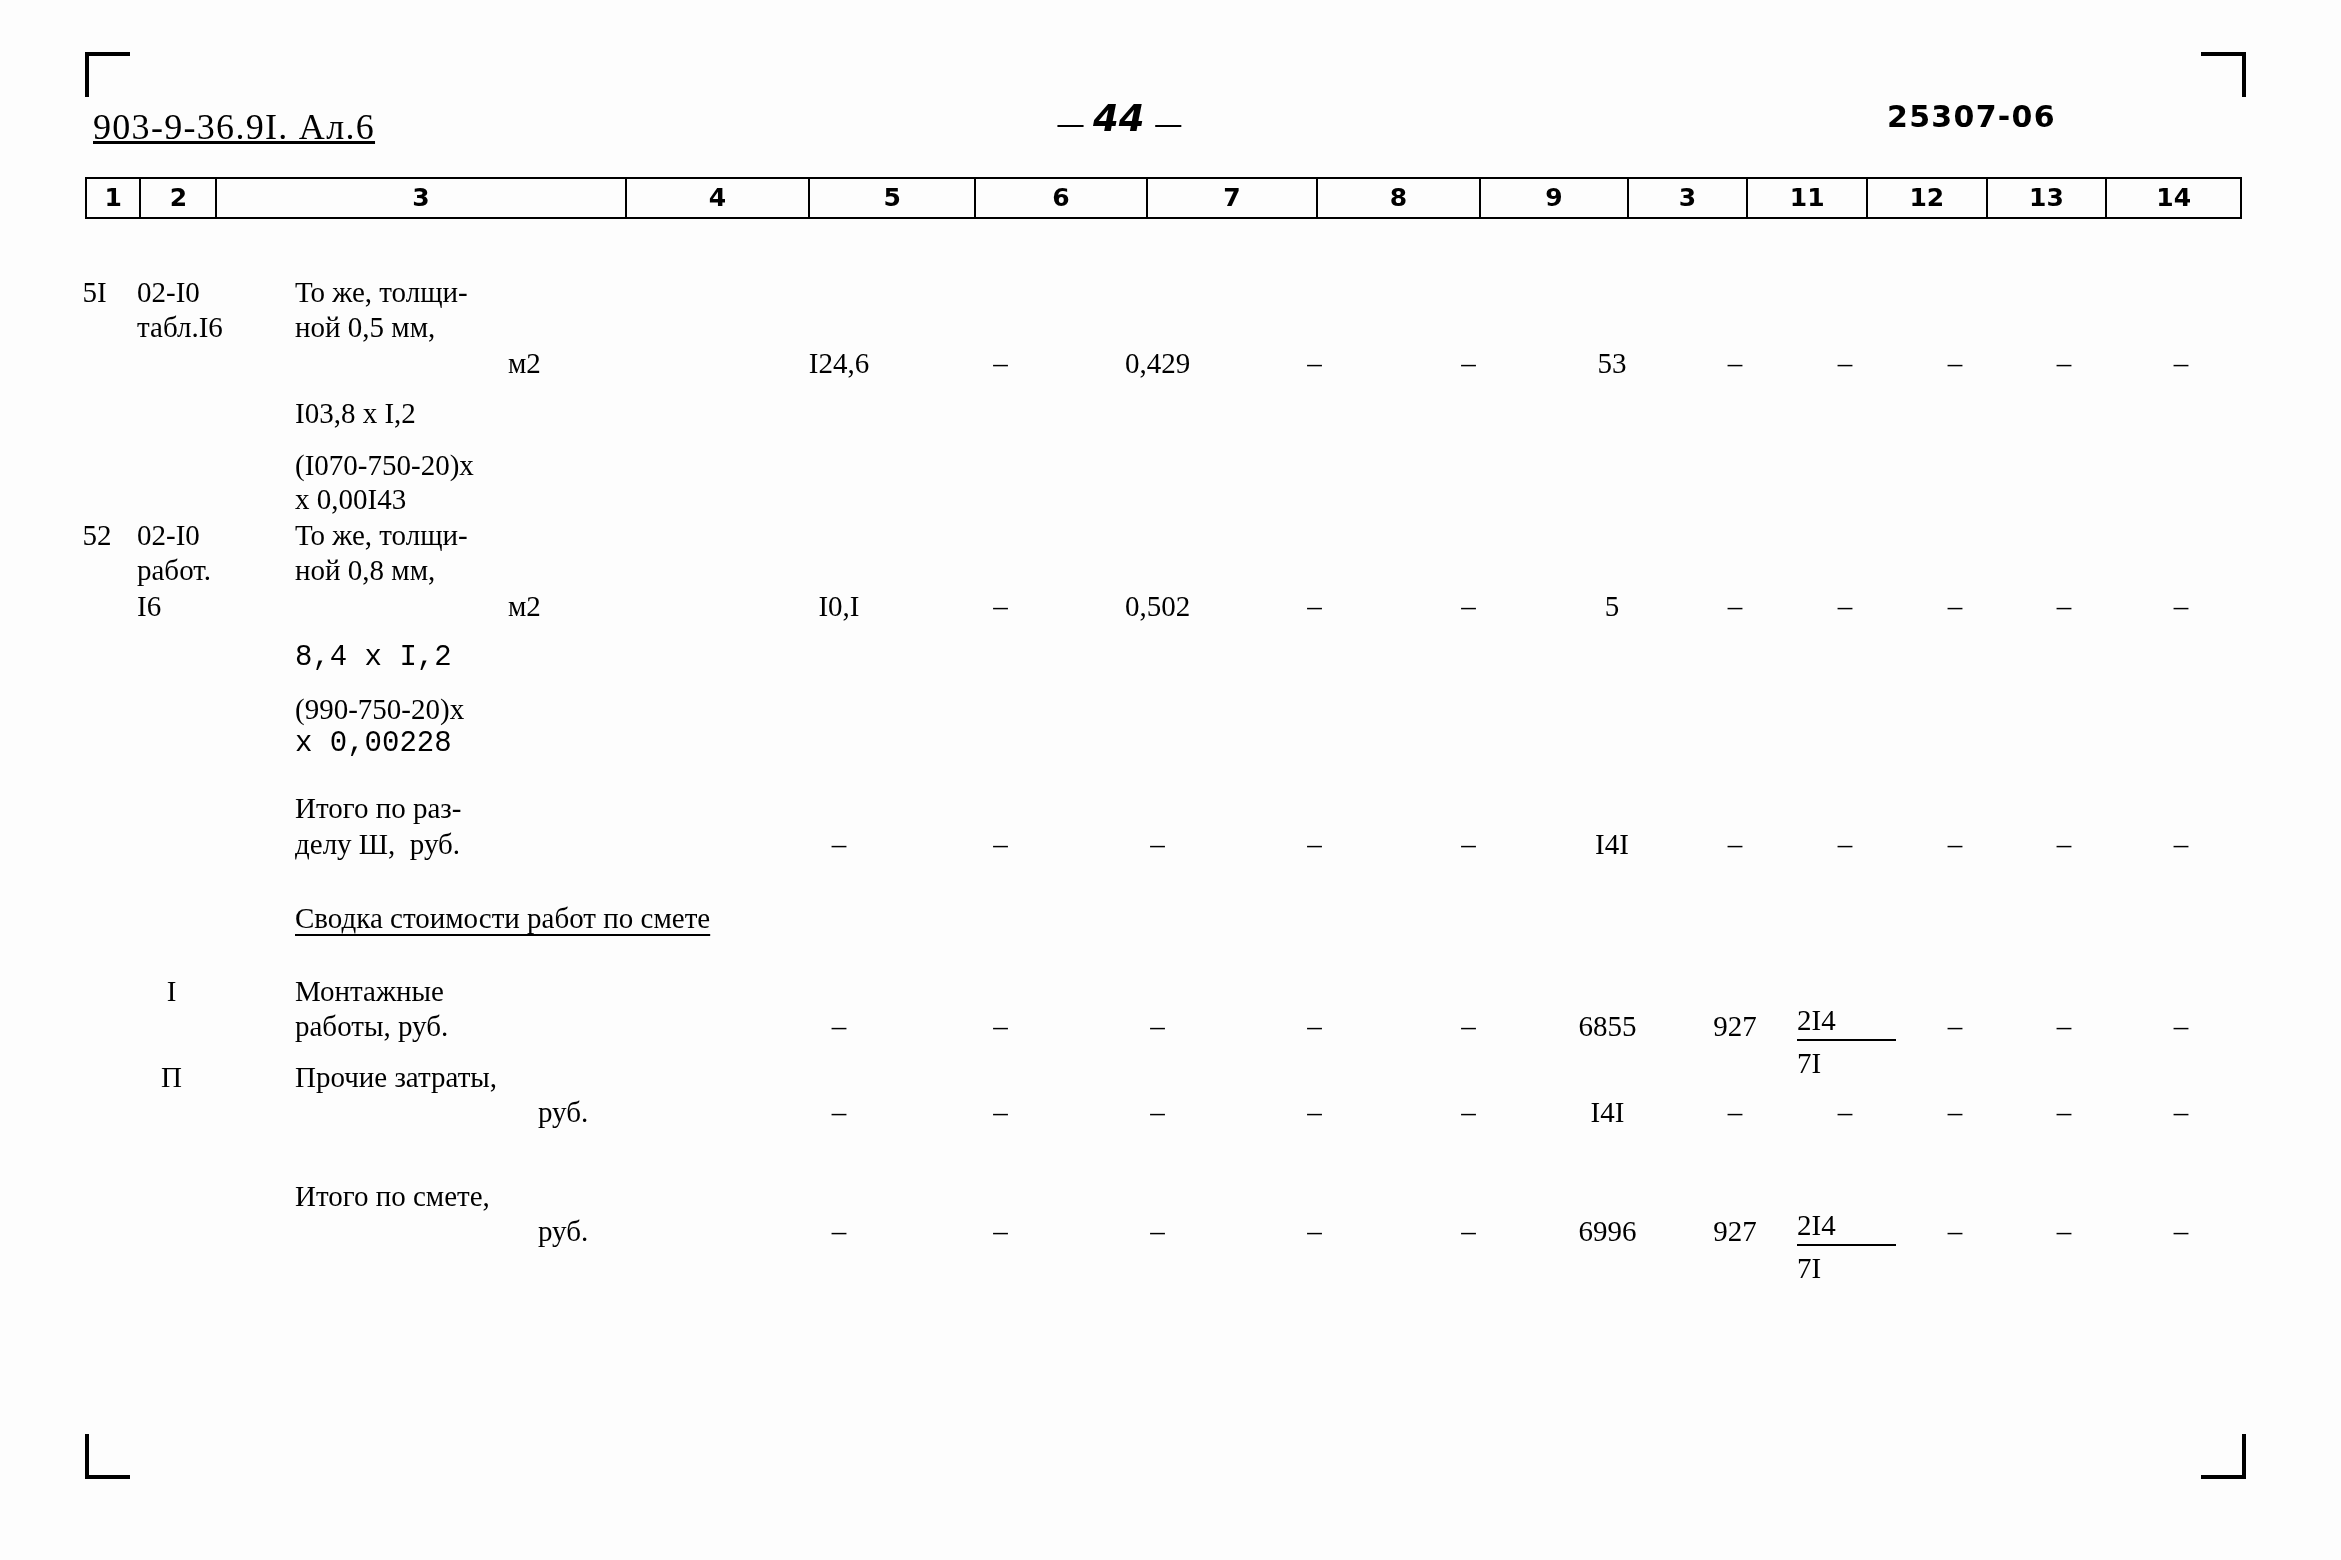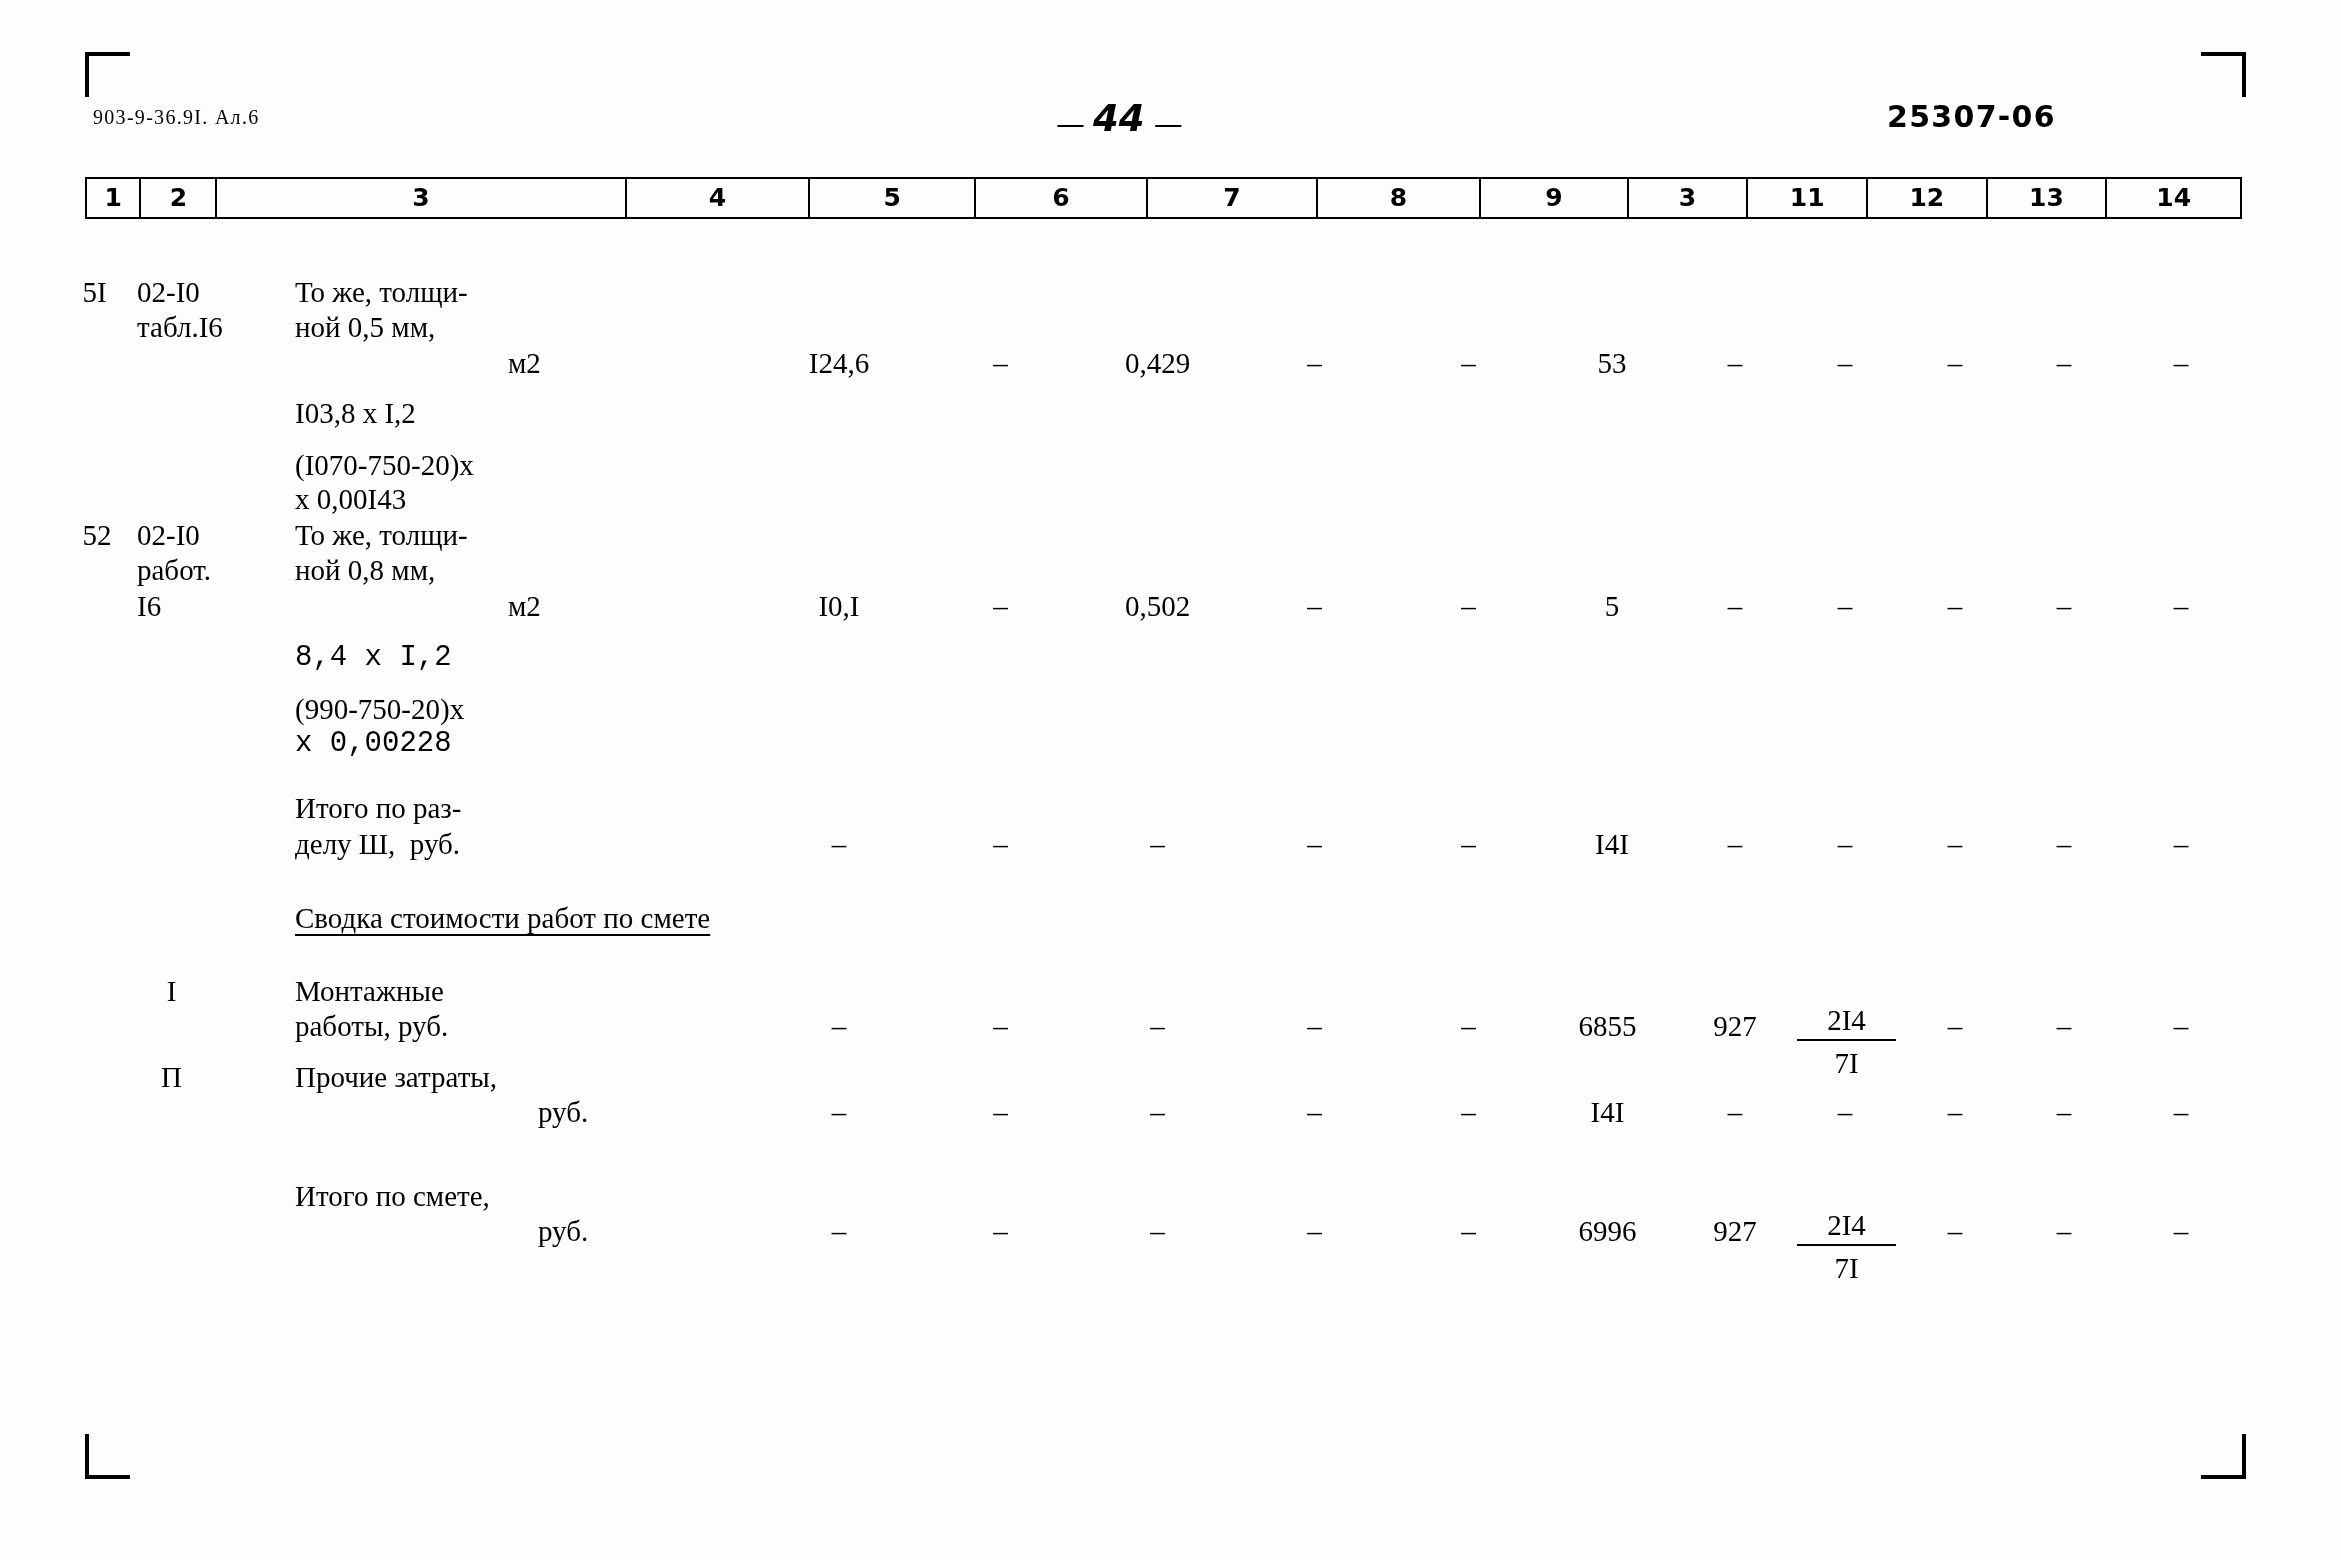--- a/index.html
+++ b/index.html
@@ -28,23 +28,24 @@
   .crop.tl { left: 85px;  top: 52px;  border-left: 4.6px solid #000; border-top: 4.6px solid #000; }
   .crop.tr { left: 2201px; top: 52px;  border-right: 4.6px solid #000; border-top: 4.6px solid #000; }
   .crop.bl { left: 85px;  top: 1434px; border-left: 4.6px solid #000; border-bottom: 4.6px solid #000; }
   .crop.br { left: 2201px; top: 1434px; border-right: 4.6px solid #000; border-bottom: 4.6px solid #000; }
 
   
   .doc-code {
     position: absolute;
     left: 93px;
     top: 106px;
-    font-size: 20px;
+    font-size: 36px;
     letter-spacing: 1.3px;
     white-space: nowrap;
+    text-decoration: underline;
   }
   .page-num {
     position: absolute;
     left: 1056px;
     top: 100px;
     font-size: 33px;
     white-space: nowrap;
     font-family: "DejaVu Sans", sans-serif;
   }
   .page-num .dash { font-size: 29px; letter-spacing: -1.3px; }
@@ -120,21 +121,20 @@
     text-align: center;
   }
 
   .underlined {
     text-decoration: underline;
     text-underline-offset: 6px;
   }
 
   .frac {
     position: absolute;
-    text-align: center;
     font-size: 29px;
     line-height: 36px;
   }
   .frac .num {
     display: block;
     border-bottom: 2.6px solid #000;
     padding-bottom: 1.3px;
   }
   .frac .den {
     display: block;

